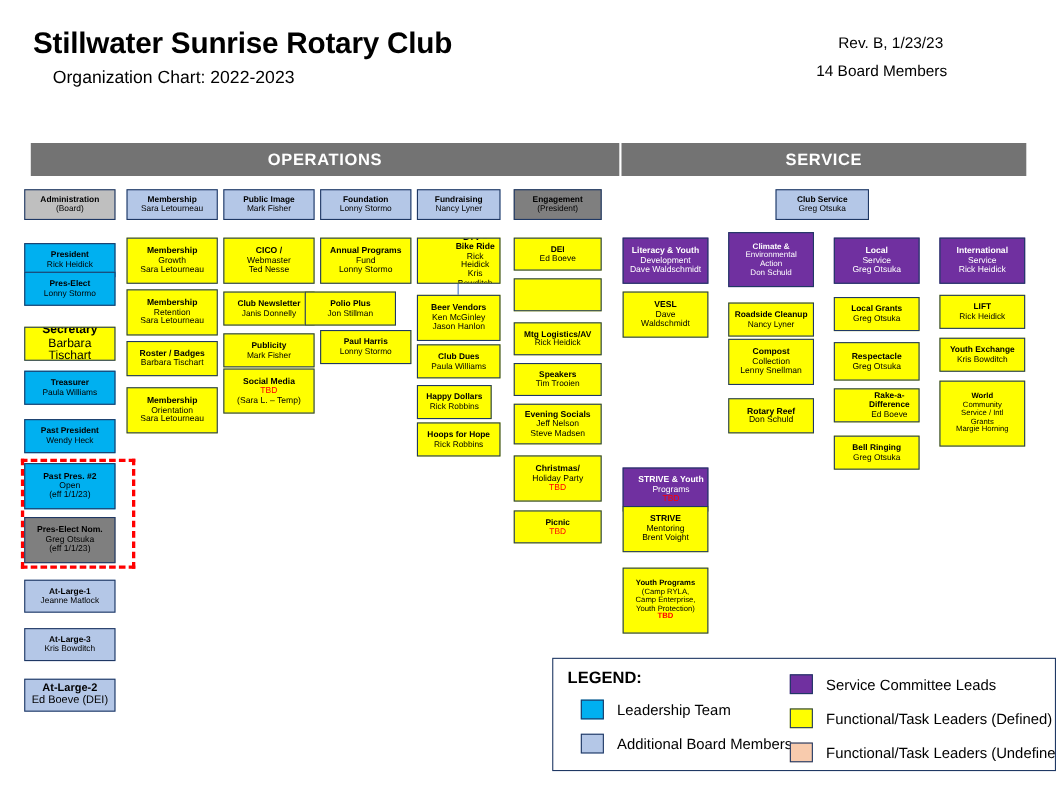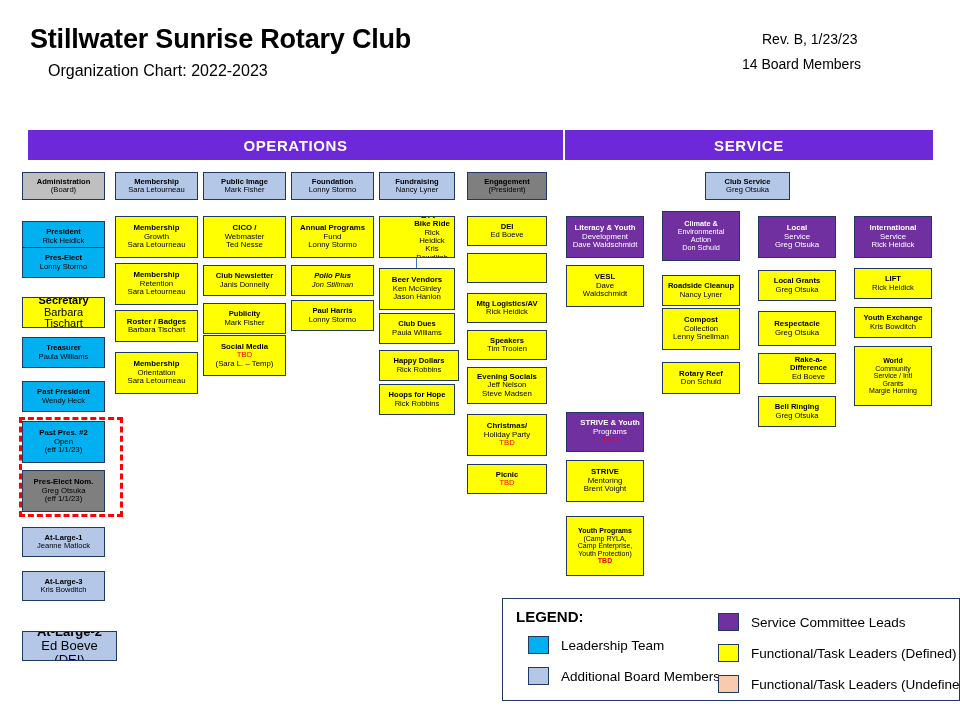--- a/index.html
+++ b/index.html
@@ -26,21 +26,21 @@
     position:absolute;left:762px;top:31px;
     font-size:14px;color:#000;white-space:nowrap;
   }
   .members{
     position:absolute;left:742px;top:56px;
     font-size:14px;color:#000;white-space:nowrap;
   }
 
   
   .banner{
-    position:absolute;background:#6d28d9;color:#ffffff;
+    position:absolute;background:#737373;color:#ffffff;
     font-size:15px;font-weight:bold;letter-spacing:.6px;
     display:flex;align-items:center;justify-content:center;
   }
 
   
   .box{
     position:absolute;
     border:1px solid #1f3864;
     box-sizing:border-box;
     display:flex;flex-direction:column;
@@ -148,21 +148,21 @@
         <div class="l3">(eff 1/1/23)</div>
       </div>
       <div class="box c-lblue" style="left: 22px; top: 527px; width: 83px; height: 30px; font-size: 7.6px;">
         <div class="l1">At-Large-1</div>
         <div class="l2">Jeanne Matlock</div>
       </div>
       <div class="box c-lblue" style="left: 22px; top: 571px; width: 83px; height: 30px; font-size: 7.6px;">
         <div class="l1">At-Large-3</div>
         <div class="l2">Kris Bowditch</div>
       </div>
-      <div class="box c-lblue" style="left: 22px; top: 631px; width: 95px; height: 30px; font-size: 13px;">
+      <div class="box c-lblue" style="left: 22px; top: 617px; width: 83px; height: 30px; font-size: 10px;">
         <div class="l1">At-Large-2</div>
         <div class="l2">Ed Boeve (DEI)</div>
       </div>
       <div class="box c-lblue" style="left: 115px; top: 172px; width: 83px; height: 28px; font-size: 7.6px;">
         <div class="l1">Membership</div>
         <div class="l2">Sara Letourneau</div>
       </div>
       <div class="box c-yellow" style="left: 115px; top: 216px; width: 83px; height: 42px; font-size: 7.8px;">
         <div class="l1">Membership</div>
         <div class="l2">Growth</div>
@@ -206,21 +206,21 @@
       </div>
       <div class="box c-lblue" style="left: 291px; top: 172px; width: 83px; height: 28px; font-size: 7.6px;">
         <div class="l1">Foundation</div>
         <div class="l2">Lonny Stormo</div>
       </div>
       <div class="box c-yellow" style="left: 291px; top: 216px; width: 83px; height: 42px; font-size: 7.8px;">
         <div class="l1">Annual Programs</div>
         <div class="l2">Fund</div>
         <div class="l3">Lonny Stormo</div>
       </div>
-      <div class="box c-yellow" style="left: 291px; top: 265px; width: 83px; height: 31px; font-size: 7.6px; font-style: italic;">
+      <div class="box c-yellow" style="left: 277px; top: 265px; width: 83px; height: 31px; font-size: 7.6px;">
         <div class="l1">Polio Plus</div>
         <div class="l2">Jon Stillman</div>
       </div>
       <div class="box c-yellow" style="left: 291px; top: 300px; width: 83px; height: 31px; font-size: 7.6px;">
         <div class="l1">Paul Harris</div>
         <div class="l2">Lonny Stormo</div>
       </div>
       <div class="box c-lblue" style="left: 379px; top: 172px; width: 76px; height: 28px; font-size: 7.6px;">
         <div class="l1">Fundraising</div>
         <div class="l2">Nancy Lyner</div>
@@ -232,21 +232,21 @@
       </div>
       <div class="box c-yellow" style="left: 379px; top: 268px; width: 76px; height: 42px; font-size: 7.8px;">
         <div class="l1">Beer Vendors</div>
         <div class="l2">Ken McGinley</div>
         <div class="l3">Jason Hanlon</div>
       </div>
       <div class="box c-yellow" style="left: 379px; top: 313px; width: 76px; height: 31px; font-size: 7.6px;">
         <div class="l1">Club Dues</div>
         <div class="l2">Paula Williams</div>
       </div>
-      <div class="box c-yellow" style="left: 379px; top: 350px; width: 80px; height: 31px; font-size: 7.6px; text-align: right;">
+      <div class="box c-yellow" style="left: 379px; top: 350px; width: 68px; height: 31px; font-size: 7.6px; text-align: right;">
         <div class="l1">Happy Dollars</div>
         <div class="l2">Rick Robbins</div>
       </div>
       <div class="box c-yellow" style="left: 379px; top: 384px; width: 76px; height: 31px; font-size: 7.6px;">
         <div class="l1">Hoops for Hope</div>
         <div class="l2">Rick Robbins</div>
       </div>
       <div class="box c-dgray" style="left: 467px; top: 172px; width: 80px; height: 28px; font-size: 7.6px;">
         <div class="l1">Engagement</div>
         <div class="l2">(President)</div>
@@ -288,21 +288,21 @@
       <div class="box c-purple" style="left: 566px; top: 216px; width: 78px; height: 42px; font-size: 7.8px;">
         <div class="l1">Literacy &amp; Youth</div>
         <div class="l2">Development</div>
         <div class="l3">Dave Waldschmidt</div>
       </div>
       <div class="box c-yellow" style="left: 566px; top: 265px; width: 78px; height: 42px; font-size: 7.8px;">
         <div class="l1">VESL</div>
         <div class="l2">Dave</div>
         <div class="l3">Waldschmidt</div>
       </div>
-      <div class="box c-purple" style="left: 566px; top: 412px; width: 78px; height: 40px; font-size: 7.8px; padding-left: 12px;">
+      <div class="box c-purple" style="left: 566px; top: 425px; width: 78px; height: 40px; font-size: 7.8px; padding-left: 12px;">
         <div class="l1">STRIVE &amp; Youth</div>
         <div class="l2">Programs</div>
         <div class="l3 tbd">TBD</div>
       </div>
       <div class="box c-yellow" style="left: 566px; top: 460px; width: 78px; height: 42px; font-size: 7.8px;">
         <div class="l1">STRIVE</div>
         <div class="l2">Mentoring</div>
         <div class="l3">Brent Voight</div>
       </div>
       <div class="box c-yellow" style="left: 566px; top: 516px; width: 78px; height: 60px; font-size: 7px;">

